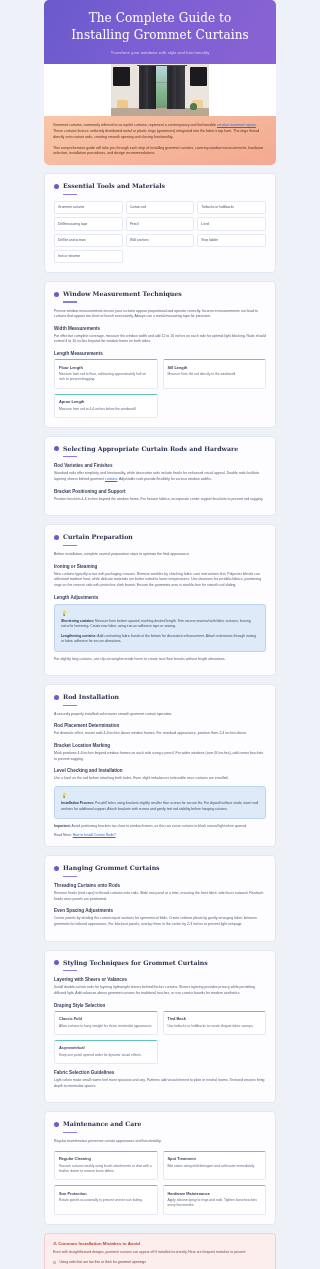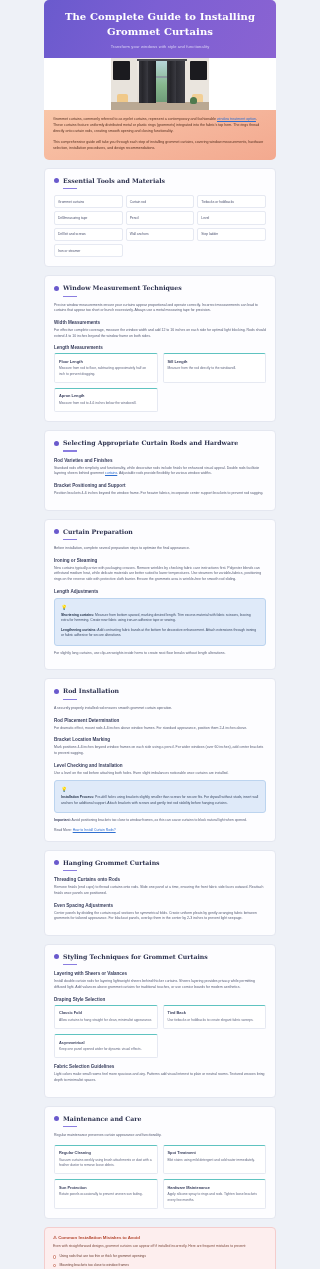--- a/index.html
+++ b/index.html
@@ -21,22 +21,22 @@
   
   .hero-header {
     background: linear-gradient(115deg, #6a5acd 0%, #7c5fd3 45%, #8a63d2 100%);
     border-radius: 5px 5px 0 0;
     padding: 10px 14px 9px;
     text-align: center;
   }
   .hero-title {
     font-family: "DejaVu Serif", serif;
     color: #ffffff;
-    font-size: 10px;
-    font-weight: bold;
+    font-size: 12px;
+    font-weight: normal;
     line-height: 1.45;
     letter-spacing: .1px;
     text-align: center;
   }
   .hero-sub {
     color: #ddd6f6;
     font-size: 4px;
     margin-top: 5px;
     letter-spacing: .15px;
   }

